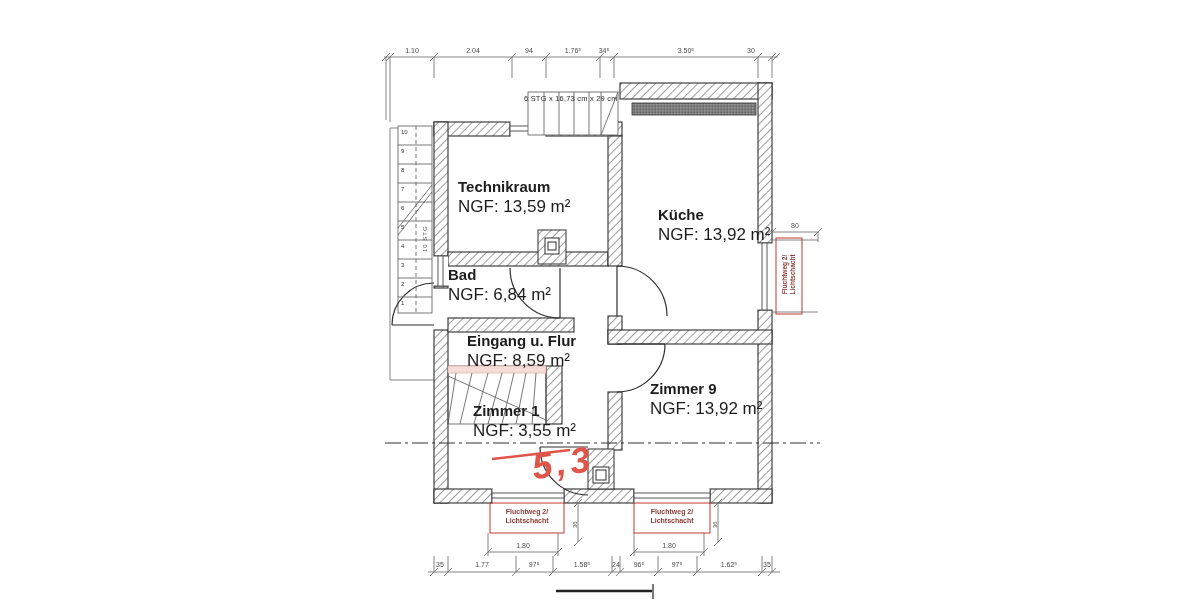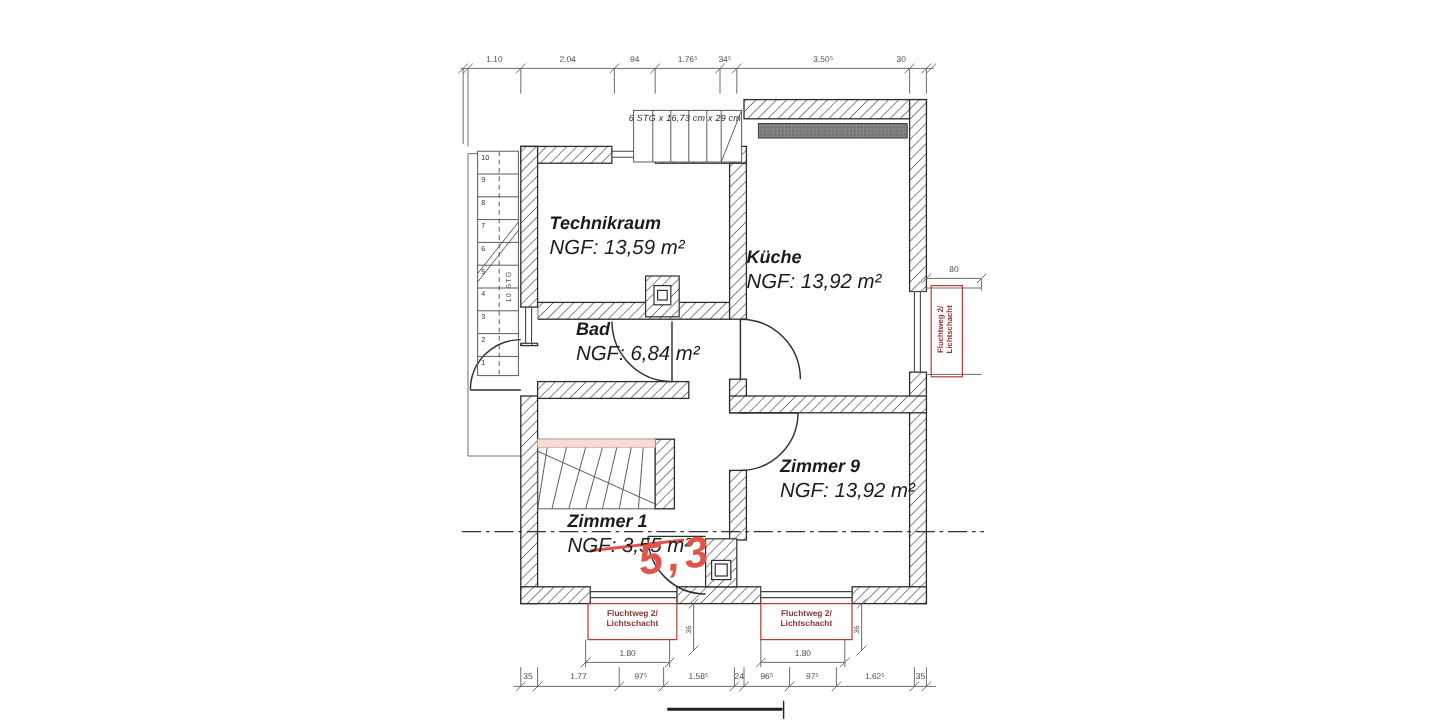--- a/index.html
+++ b/index.html
@@ -1,24 +1,24 @@
 <!DOCTYPE html>
 <html><head>
 <meta charset="utf-8">
 <style>
   html,body{margin:0;padding:0;background:#fff;}
   #canvas{position:relative;width:1200px;height:600px;background:#ffffff;overflow:hidden;
           font-family:"Liberation Sans",sans-serif;}
   #plan-svg{position:absolute;left:0;top:0;}
-  .lbl{position:absolute;white-space:nowrap;color:#1c1c1c;font-style:italic;}
+  .lbl{position:absolute;white-space:nowrap;color:#1c1c1c;}
   .room-name{font-weight:bold;font-size:15px;line-height:1.2;}
   .room-area{font-size:17px;line-height:1.25;}
   .dim{position:absolute;font-size:7px;color:#4a4a4a;transform:translateX(-50%);}
   .dim-rot{position:absolute;font-size:6px;color:#4a4a4a;transform:rotate(-90deg);transform-origin:0 0;}
-  .stair-note{position:absolute;font-size:7.5px;color:#2a2a2a;letter-spacing:.2px;font-style:italic;}
+  .stair-note{position:absolute;font-size:7.5px;color:#2a2a2a;letter-spacing:.2px;}
   .stair-note-rot{position:absolute;font-size:6px;color:#555;transform:rotate(-90deg);transform-origin:0 0;letter-spacing:1px;}
   .stepnum{position:absolute;font-size:6px;color:#333;}
   .esc{position:absolute;font-weight:bold;font-size:7px;line-height:1.3;color:#8c3a33;text-align:center;}
   .esc-rot{position:absolute;font-weight:bold;font-size:6.5px;line-height:1.3;color:#8c3a33;text-align:center;
            transform:rotate(-90deg);}
   .hand{position:absolute;font-size:36px;font-weight:bold;font-style:italic;color:#e0554a;
         transform:rotate(-8deg);letter-spacing:4px;}
 </style>
 </head>
 <body>
@@ -238,33 +238,37 @@
   <g stroke="#222">
     <line x1="556" y1="591" x2="652" y2="591" stroke-width="2.5"></line>
     <line x1="653" y1="584" x2="653" y2="599" stroke-width="1.2"></line>
   </g>
 </svg>
 
 <div class="lbl" style="left:458px;top:178px">
   <div class="room-name">Technikraum</div>
   <div class="room-area">NGF: 13,59 m²</div>
 </div>
-<div class="lbl" style="left:622px;top:206px">
+<div class="lbl" style="left:658px;top:206px">
   <div class="room-name">Küche</div>
   <div class="room-area">NGF: 13,92 m²</div>
 </div>
-<div class="lbl" style="left:480px;top:266px">
+<div class="lbl" style="left:448px;top:266px">
   <div class="room-name">Bad</div>
   <div class="room-area">NGF: 6,84 m²</div>
+</div>
+<div class="lbl" style="left:467px;top:332px">
+  <div class="room-name">Eingang u. Flur</div>
+  <div class="room-area">NGF: 8,59 m²</div>
 </div>
 <div class="lbl" style="left:650px;top:380px">
   <div class="room-name">Zimmer 9</div>
   <div class="room-area">NGF: 13,92 m²</div>
 </div>
-<div class="lbl" style="left:473px;top:426px">
+<div class="lbl" style="left:473px;top:402px">
   <div class="room-name">Zimmer 1</div>
   <div class="room-area">NGF: 3,55 m²</div>
 </div>
 
 <div class="hand" style="left:532px;top:442px">5,3</div>
 
 <div class="stair-note" style="left:524px;top:94px">6 STG x 16,73 cm x 29 cm</div>
 <div class="stair-note-rot" style="left:422px;top:252px">10 STG</div>
 <span class="stepnum" style="left:401px;top:129px">10</span>
 <span class="stepnum" style="left:401px;top:148px">9</span>

